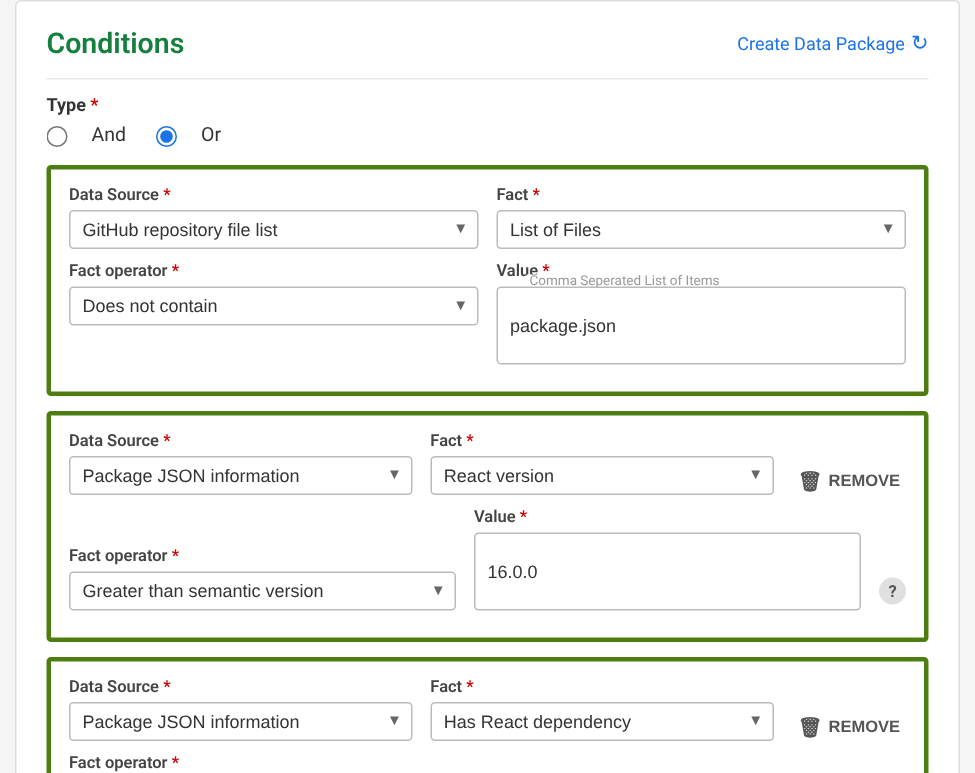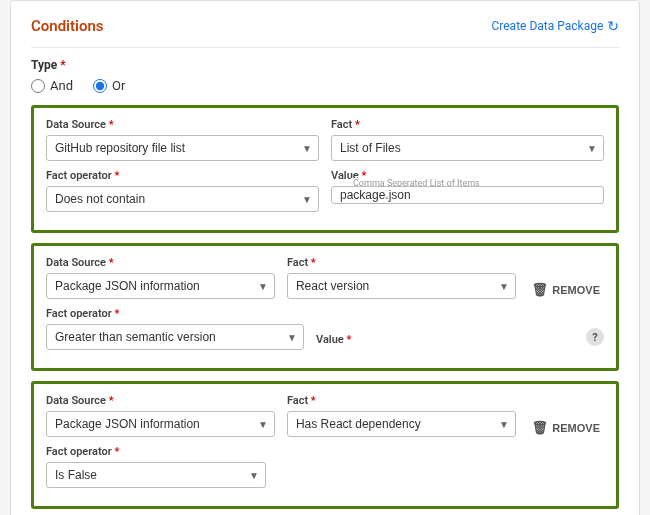--- a/index.html
+++ b/index.html
@@ -19,23 +19,23 @@
       width: 630px;
       padding: 16px 20px 16px 20px;
     }
     .panel-header {
       display: flex;
       justify-content: space-between;
       align-items: center;
       margin-bottom: 12px;
     }
     .panel-title {
-      font-size: 15px;
+      font-size: 19px;
       font-weight: 600;
-      color: #c2410c;
+      color: #15803d;
     }
     .create-datasource-link {
       color: #1a73e8;
       font-size: 12px;
       cursor: pointer;
       display: flex;
       align-items: center;
       gap: 4px;
       text-decoration: none;
     }
@@ -57,21 +57,21 @@
     .required-star { color: #c00; }
     .radio-group {
       display: flex;
       gap: 20px;
       margin-bottom: 12px;
       align-items: center;
     }
     .radio-option {
       display: flex;
       align-items: center;
-      gap: 5px;
+      gap: 16px;
       cursor: pointer;
       font-size: 13px;
       color: #333;
     }
     .radio-option input[type="radio"] {
       width: 14px;
       height: 14px;
       cursor: pointer;
       accent-color: #1a73e8;
     }
@@ -122,21 +122,21 @@
       position: absolute;
       right: 7px;
       top: 50%;
       transform: translateY(-50%);
       pointer-events: none;
       font-size: 10px;
       color: #666;
     }
     .input-field {
       width: 100%;
-      padding: 1px 8px;
+      padding: 18px 8px;
       border: 1px solid #bbb;
       border-radius: 3px;
       font-size: 12px;
       color: #333;
       outline: none;
       position: relative;
     }
     .value-wrapper {
       position: relative;
     }
@@ -336,20 +336,21 @@
           <select>
             <option>Greater than semantic version</option>
           </select>
           <span class="select-arrow">▼</span>
         </div>
       </div>
       <div class="field-group">
         <div class="field-label">
           <span>Value</span> <span class="required-star">*</span>
         </div>
+        <input class="input-field" type="text" value="16.0.0" style="">
       </div>
       <div class="help-icon">?</div>
     </div>
   </div>
 
   <div class="condition-block">
     <div class="row-with-remove">
       <div class="field-group">
         <div class="field-label">
           <span>Data Source</span> <span class="required-star">*</span>

